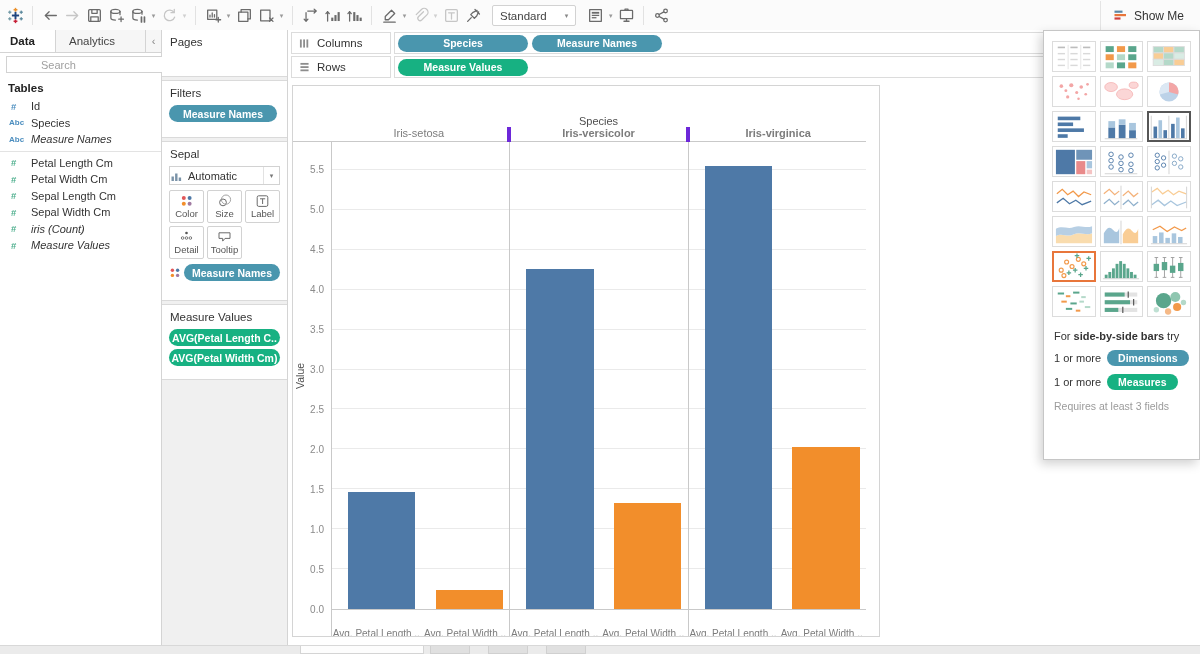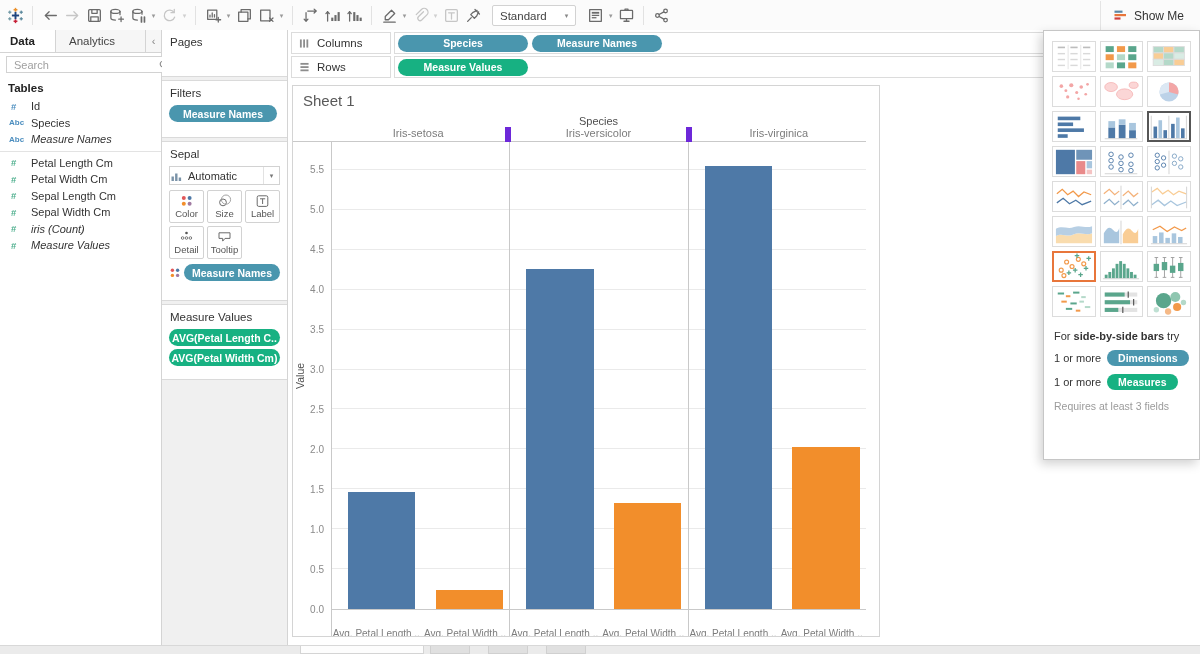--- a/index.html
+++ b/index.html
@@ -28,21 +28,21 @@
   .pane-tabs { display:flex; height:23px; border-bottom:1px solid #d4d4d4; align-items:stretch; }
   .tab-data { width:56px; font-size:11.5px; font-weight:bold; color:#222; display:flex; align-items:center;
     padding-left:10px; border-right:1px solid #d4d4d4; background:#fff; }
   .tab-analytics { flex:1; font-size:11.5px; color:#444; display:flex; align-items:center;
     padding-left:13px; background:#f6f6f6; border-right:1px solid #d4d4d4; }
   .tab-collapse { width:15px; display:flex; align-items:center; justify-content:center; color:#888;
     font-size:11px; background:#f6f6f6; }
   .ds-row { height:22px; display:flex; align-items:center; gap:5px; padding:0 7px; font-size:11px; color:#333; }
   .search-row { display:flex; align-items:center; padding:3px 4px 3px 6px; gap:2px; }
   .search-box { flex:1; border:1px solid #d2d2d2; height:17px; display:flex; align-items:center; padding:0 3px 0 5px; background:#fff; }
-  .search-box input { border:none; outline:none; flex:1; min-width:0; font-size:11px; color:#555; font-family:inherit; }
+  .search-box input { border:none; outline:none; flex:1; min-width:0; font-size:11px; color:#555; font-family:inherit;margin-left:27px; }
   .search-box input::placeholder { color:#a0a0a0; }
   .mini-icon { display:flex; align-items:center; justify-content:center; flex:none; }
   .tables-header { font-size:11.5px; font-weight:bold; color:#222; padding:6px 8px 4px; }
   .field-row { height:16.5px; display:flex; align-items:center; padding:0 4px 0 9px; font-size:11px; color:#333; }
   .field-row .ficon { width:22px; flex:none; font-weight:bold; }
   .ficon.blue { color:#4c8ebf; } .ficon.green { color:#4cae8c; }
   .ficon.hash { font-size:9.5px; padding-left:2px; } .ficon.abc { font-size:8px; }
   .italic { font-style:italic; }
   .fsep { border-top:1px solid #e3e3e3; margin:3px 0; }
   
@@ -82,21 +82,21 @@
   .sheet-card { position:absolute; left:292px; top:85px; width:588px; bottom:17px;
     border:1px solid #d4d4d4; background:#fff; }
   .sheet-title { height:28px; display:flex; align-items:center; padding-left:10px;
     font-size:15px; color:#595959; }
   .chart-wrap { position:absolute; left:0; right:0; top:28px; bottom:0; }
   .chart-header { position:absolute; left:0; right:13px; top:0; height:28px; border-bottom:1px solid #c9c9c9; }
   .species-label { text-align:center; font-size:11px; color:#4e4e4e; height:13px; line-height:14px; margin-left:38px; }
   .cat-row { display:flex; margin-left:38px; height:15px; }
   .cat-cell { flex:1; text-align:center; font-size:11px; color:#7c7c7c; line-height:13px;
     white-space:nowrap; overflow:hidden; }
-  .cat-cell + .cat-cell { border-left:6px solid #6d28d9; }
+  .cat-cell + .cat-cell { border-left:4px solid #6d28d9;font-weight:bold; }
   .y-gutter { position:absolute; left:0; width:38px; top:28px; bottom:26px; }
   .y-axis-label { position:absolute; left:0; top:0; bottom:0; width:14px; display:flex; align-items:center;
     justify-content:center; writing-mode:vertical-rl; transform:rotate(180deg);
     font-size:10.5px; color:#4e4e4e; }
   .ytick { position:absolute; right:7px; transform:translateY(50%); font-size:10px; color:#8a8a8a; line-height:10px; }
   .plot-cols { position:absolute; left:38px; right:13px; top:28px; bottom:0; display:flex;
     border-left:1px solid #c9c9c9; }
   .pcol { flex:1; display:flex; flex-direction:column; min-width:0; }
   .pcol + .pcol { border-left:1px solid #c9c9c9; }
   .plot-region { flex:1; position:relative; border-bottom:1px solid #c9c9c9; }
@@ -559,21 +559,20 @@
         </span>
       <span>Rows</span>
     </div>
     <div class="shelf-area" id="rows-shelf">
         <div class="pill green">Measure Values</div>
       </div>
   </div>
 </div>
 
 <div class="sheet-card">
-  <div class="sheet-title">Sheet 1</div>
   <div class="chart-wrap">
     <div class="chart-header">
       <div class="species-label">Species</div>
       <div class="cat-row" id="cat-row">
           <div class="cat-cell">Iris-setosa</div>
           <div class="cat-cell">Iris-versicolor</div>
           <div class="cat-cell">Iris-virginica</div>
         </div>
     </div>
     <div class="y-gutter" id="y-gutter">

